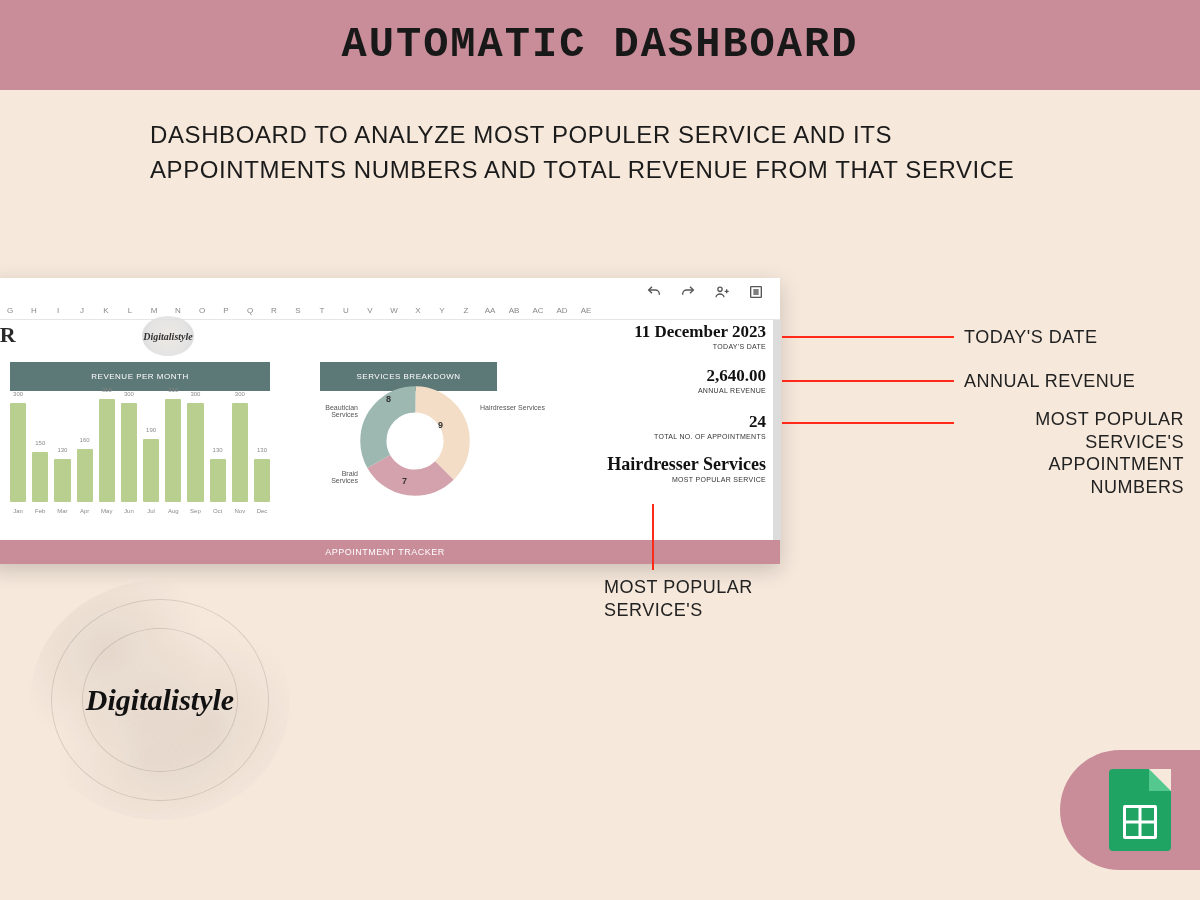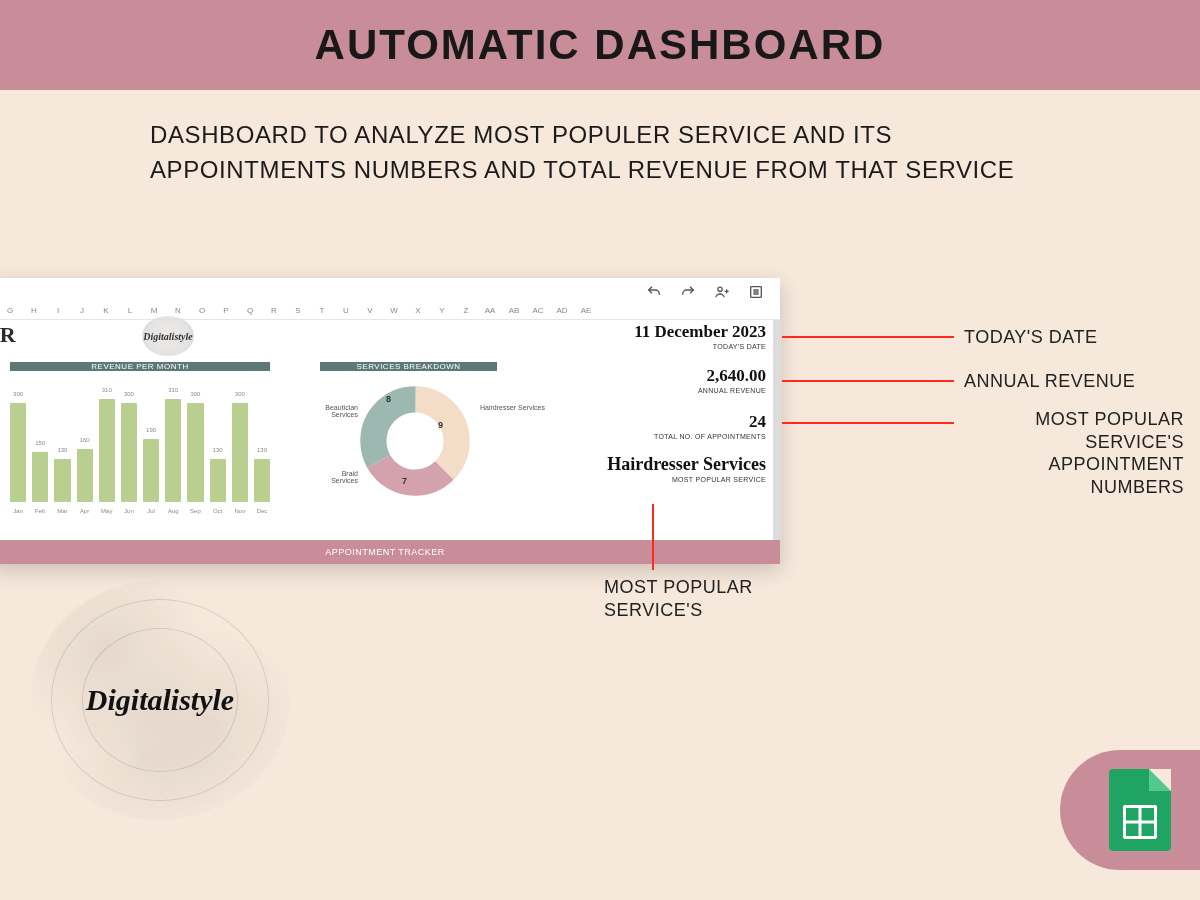--- a/index.html
+++ b/index.html
@@ -8,21 +8,21 @@
     background: #f6e8db;
     font-family: Arial, Helvetica, sans-serif;
     position: relative; overflow: hidden;
   }
   .hero-bar {
     width: 100%; height: 90px;
     background: #c98d9a;
     display: flex; align-items: center; justify-content: center;
   }
   .hero-title {
-    font-size: 42px; font-weight: 900; letter-spacing: 2px; color: #181818;
+    font-size: 42px; font-weight: 900; letter-spacing: 2px; color: #181818; font-family: Liberation Mono, monospace;
   }
   .subhead {
     margin: 28px auto 0; width: 900px; text-align: left;
     font-size: 24px; letter-spacing: .6px; color: #1b1b1b; line-height: 1.45;
   }
   
   .sheet-wrap {
     position: absolute; left: -10px; top: 278px; width: 790px;
     background: #fff; box-shadow: 0 6px 20px rgba(0,0,0,.18);
   }
@@ -49,21 +49,21 @@
     font: italic 700 10px Georgia,serif; color:#333;
   }
   .brand-mini::before{
     content:""; position:absolute; inset:0; border-radius:50%;
     background: radial-gradient(circle,#e9e4dc 0%,#ddd 60%,#c9c9c9 100%);
     opacity:.8;
   }
   .brand-mini span{position:relative;}
   .chart-title {
     position:absolute; font-size:8px; letter-spacing:.5px; color:#fff;
-    background:#5c7877; padding:0 0; text-align:center;
+    background:#5c7877; padding:10px 0; text-align:center;
   }
   .bar-title { left: 20px; top: 42px; width: 260px; }
   .pie-title { left: 330px; top: 42px; width: 177px; }
   
   .bars {
     position:absolute; left: 20px; top: 62px; width: 260px; height: 120px;
     display:flex; align-items:flex-end; gap:6px; padding-top:4px;
   }
   .bar { flex:1; background:#b9cf8f; position:relative; border-radius:1px; }
   .bar .val { position:absolute; top:-12px; left:50%; transform:translateX(-50%);

